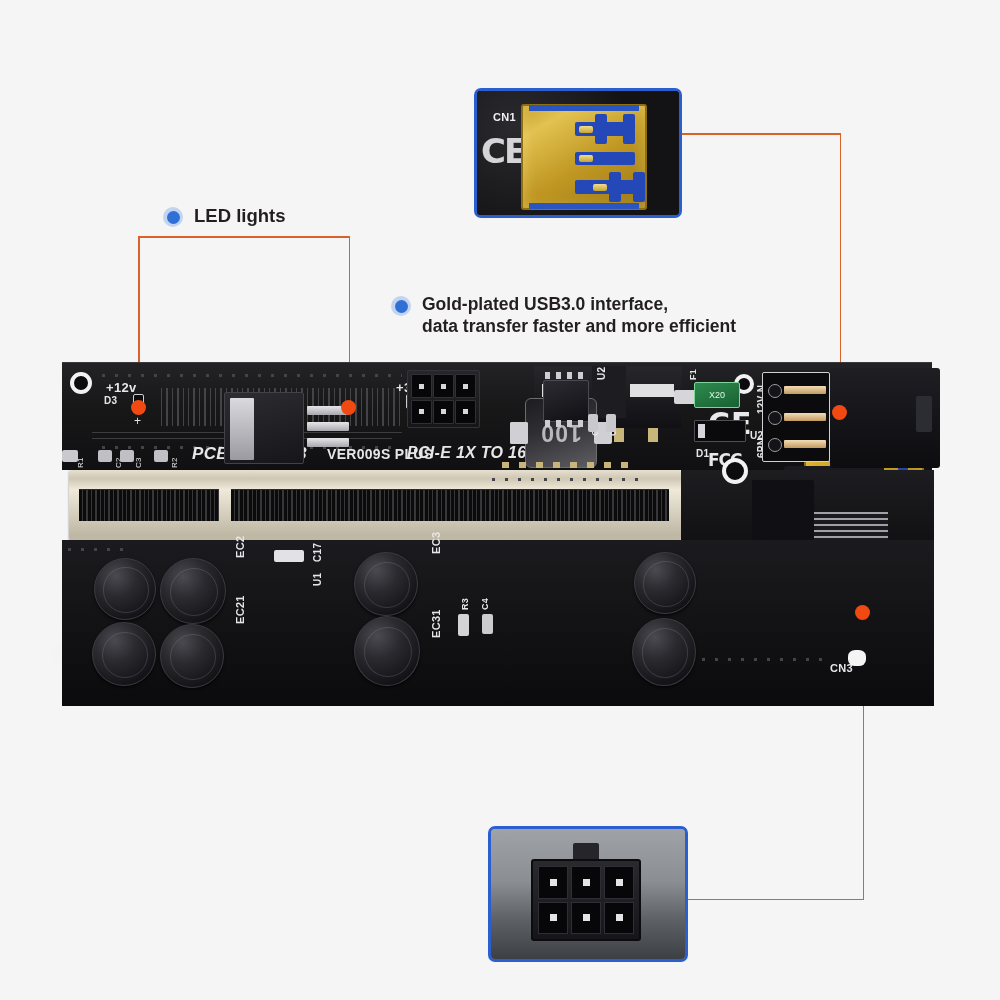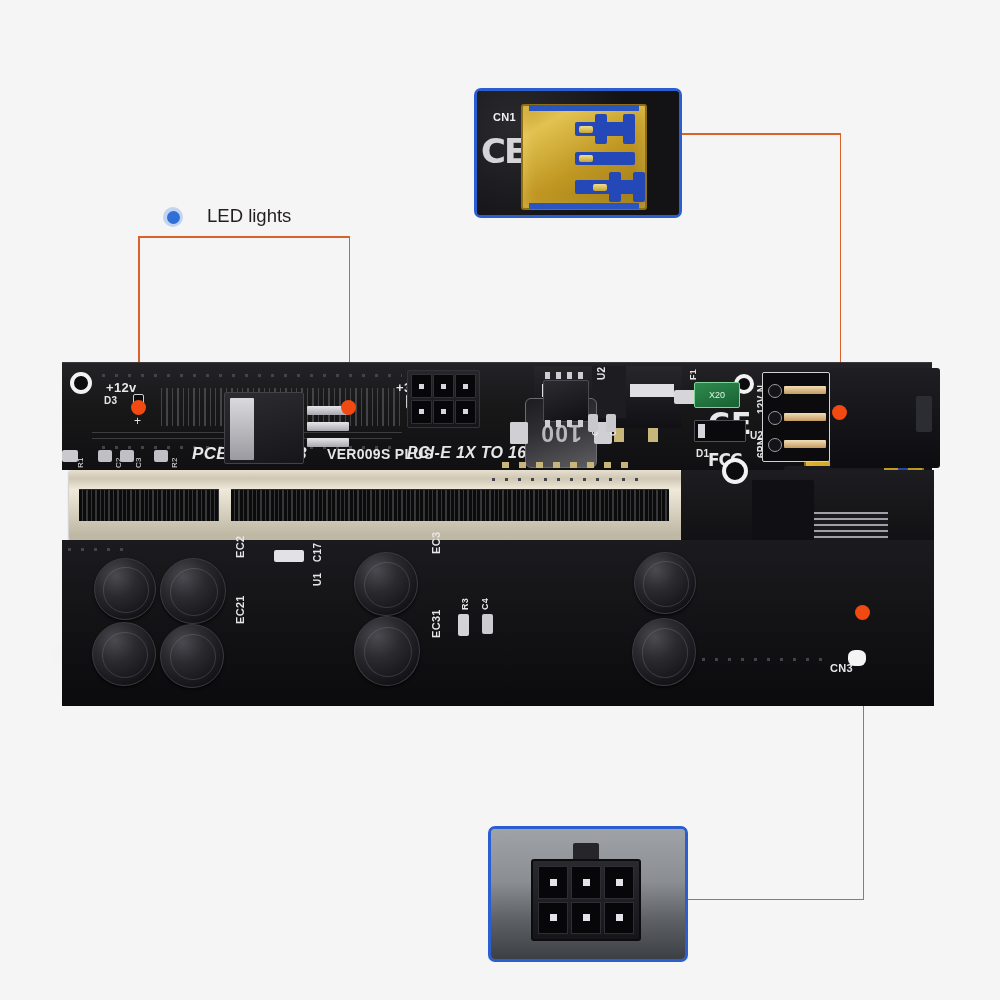--- a/index.html
+++ b/index.html
@@ -6,21 +6,21 @@
   html,body { width:1000px; height:1000px; }
   body {
     background:#f5f5f5;
     font-family:"Liberation Sans", sans-serif;
     position:relative;
     overflow:hidden;
   }
   #stage { position:absolute; inset:0; }
 
   
-  .callout { position:absolute; display:flex; align-items:flex-start; gap:24px; }
+  .callout { position:absolute; display:flex; align-items:flex-start; gap:11px;font-weight:bold; }
   .bullet {
     width:20px; height:20px; border-radius:50%;
     background:#c3d4f0; flex:0 0 20px;
     display:flex; align-items:center; justify-content:center;
     margin-top:3px;
   }
   .bullet i { width:13px; height:13px; border-radius:50%; background:#2f6fd6; display:block; }
   .callout .txt { font-size:17.5px; color:#231f20; line-height:1.28; white-space:pre-line; }
   #label-led { left:163px; top:204px; }
   #label-led .txt { font-size:18.5px; }
@@ -489,15 +489,22 @@
   <div class="dot" style="left:832px; top:405px;"></div>
   <div class="dot" style="left:855px; top:605px;"></div>
 
   <div class="callout" id="label-led">
     <span class="bullet">
         <i></i>
       </span>
     <span class="txt">LED lights</span>
   </div>
 
+  <div class="callout" id="label-usb">
+    <span class="bullet">
+        <i></i>
+      </span>
+    <span class="txt">Gold-plated USB3.0 interface,
+data transfer faster and more efficient</span>
+  </div>
 
 
 </div>
 
 </body></html>

